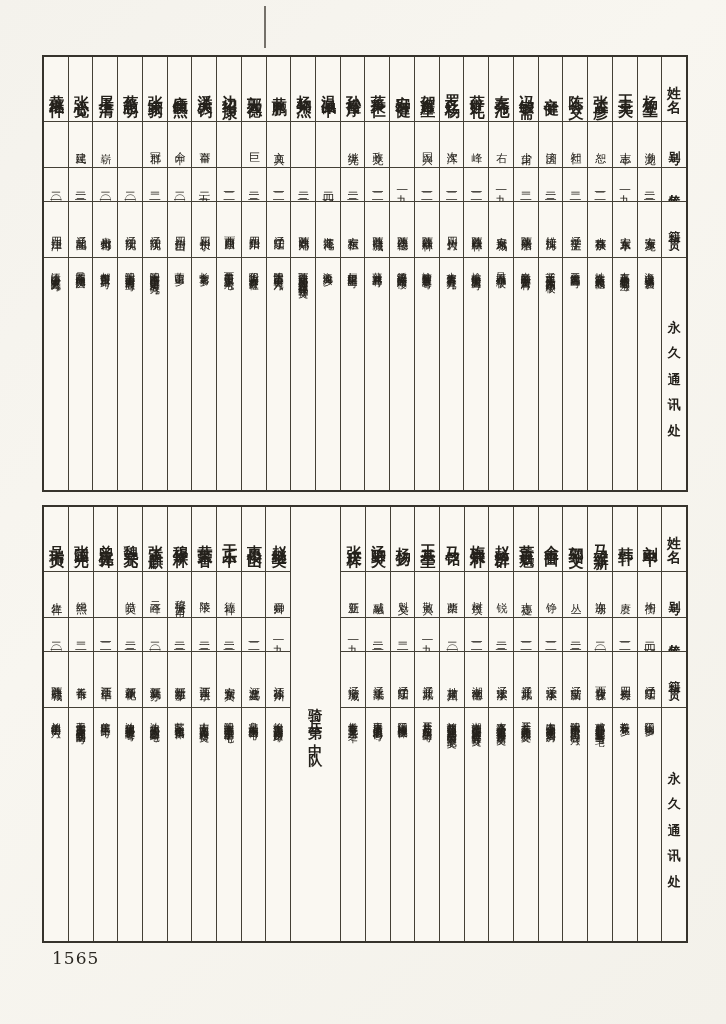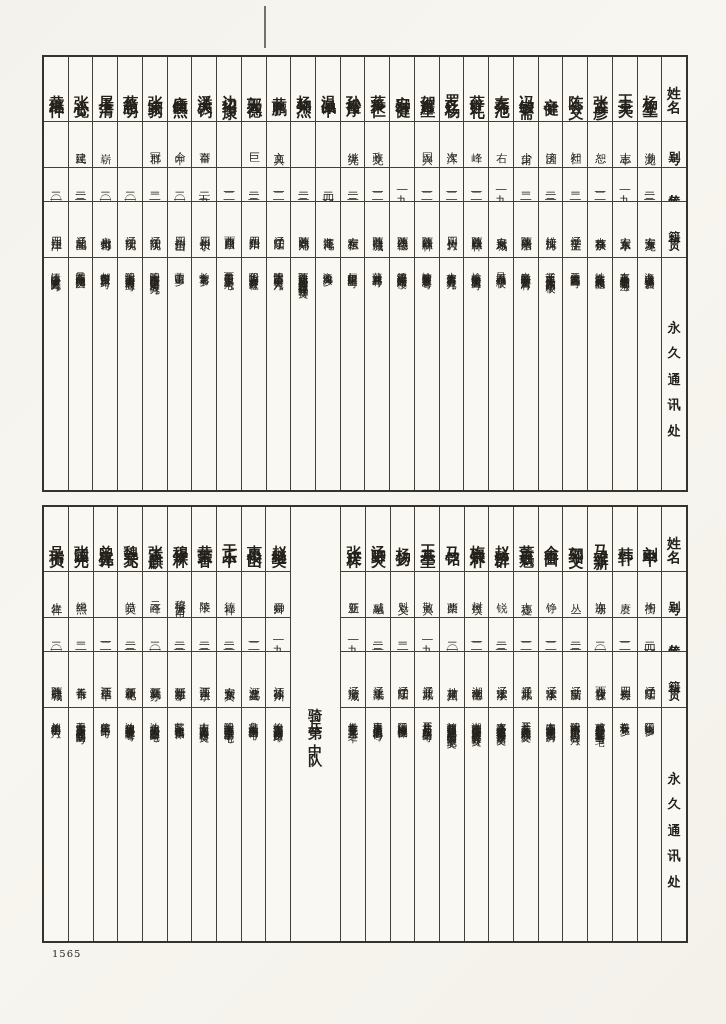--- a/index.html
+++ b/index.html
@@ -51,21 +51,21 @@
   .header-col .c-origin{font-size:12px;letter-spacing:9px;}
   .header-col .c-addr{font-size:13px;letter-spacing:26px;
           justify-content:center;padding-top:0;}
   .unit-cell{
     flex:1;writing-mode:vertical-rl;text-orientation:upright;
     display:flex;align-items:center;justify-content:center;
     font-size:14px;font-weight:600;letter-spacing:9px;
   }
   .page-number{
     position:absolute;left:52px;top:948px;
-    font-family:"DejaVu Serif",serif;font-size:10px;color:#2b2822;
+    font-family:"DejaVu Serif",serif;font-size:17px;color:#2b2822;
     letter-spacing:1px;
   }
 </style>
 </head>
 <body>
 
 <div class="page">
   <div class="fold-mark"></div>
   <div id="top-table" class="rtable">
       <div class="col header-col">

